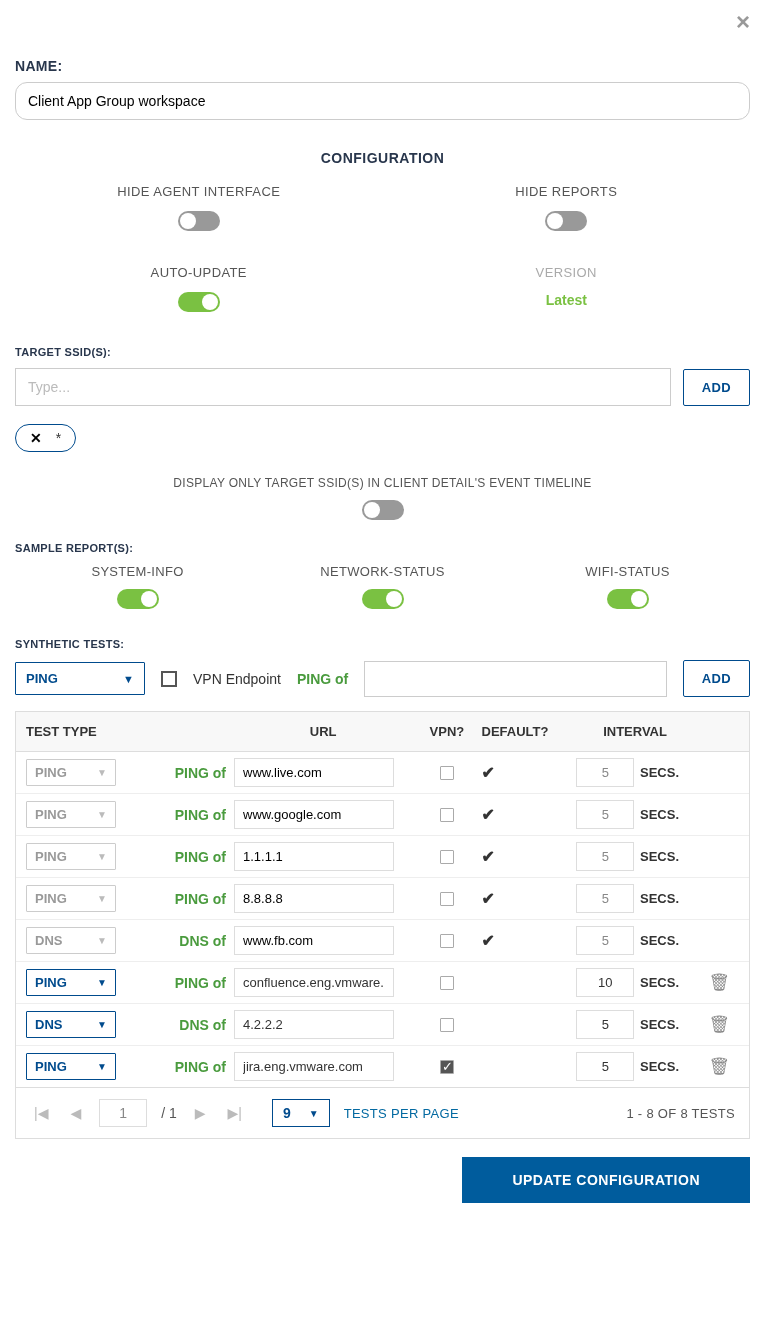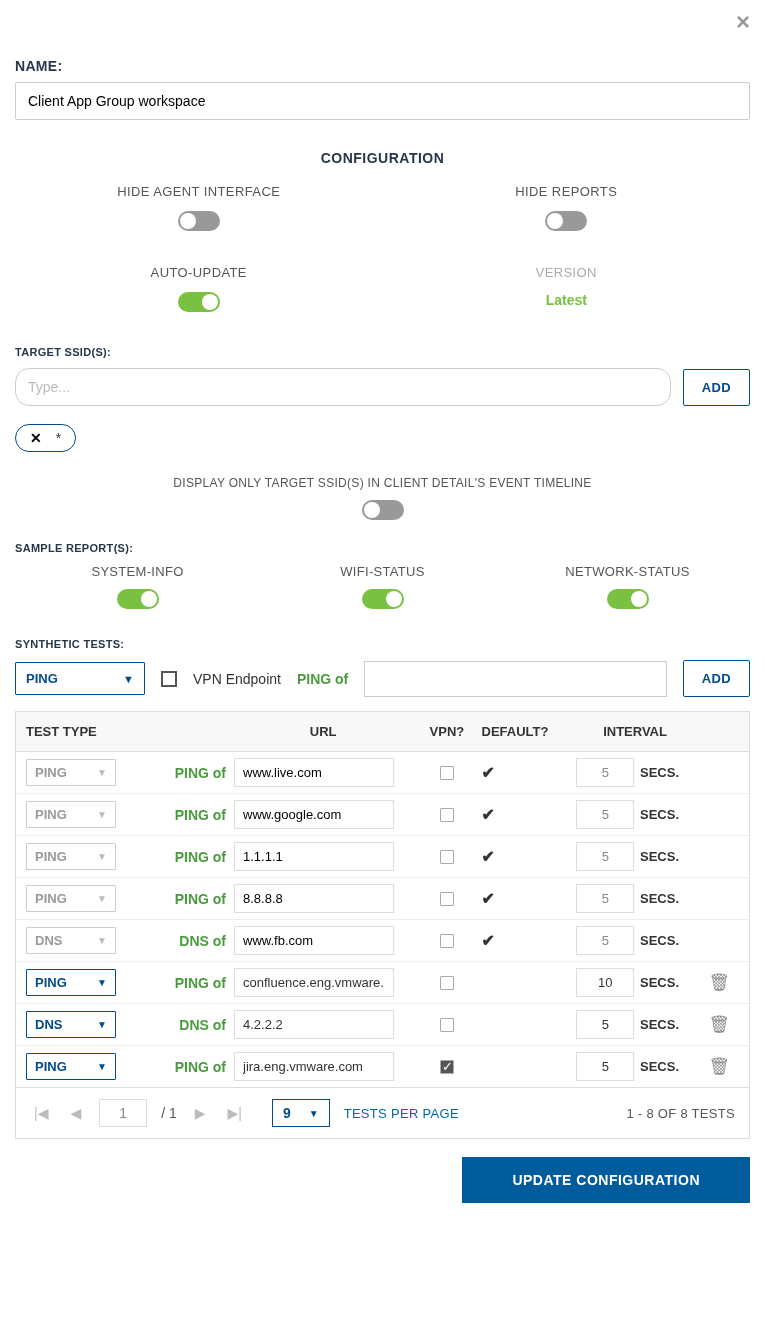--- a/index.html
+++ b/index.html
@@ -1,34 +1,34 @@
 <!DOCTYPE html>
 <html><head>
 <meta charset="utf-8">
 <style>
 * { box-sizing: border-box; margin: 0; padding: 0; font-family: Arial, Helvetica, sans-serif; }
 body { background: #fff; color: #333; padding: 10px 15px; width: 765px; }
 .modal-header { text-align: center; position: relative; padding: 18px 0 30px; }
 .modal-header h2 { font-size: 15px; font-weight: bold; color: #28364c; letter-spacing: 0.5px; }
 .close-x { position: absolute; top: -2px; right: 0; font-size: 24px; color: #999; cursor: pointer; font-weight: bold; }
 .field-label { font-size: 14px; font-weight: bold; color: #28364c; margin-bottom: 8px; letter-spacing: 0.3px; }
-.text-input { width: 100%; border: 1px solid #ccc; padding: 10px 12px; font-size: 14px; border-radius: 2px; }
+.text-input { width: 100%; border: 1px solid #ccc; padding: 10px 12px; font-size: 14px; border-radius: 12px; }
 .section-heading { text-align: center; font-size: 14px; font-weight: bold; color: #28364c; margin: 30px 0 18px; letter-spacing: 0.5px; }
 .config-row { display: flex; justify-content: space-around; margin-bottom: 30px; }
 .config-item { text-align: center; flex: 1; }
 .config-item .item-label { font-size: 13px; color: #555; letter-spacing: 0.4px; margin-bottom: 12px; }
 .config-item .item-label.muted { color: #aaa; }
 .config-item .value-text { color: #7ac142; font-weight: 600; font-size: 14px; }
 .toggle { width: 42px; height: 20px; border-radius: 10px; background: #999; display: inline-block; position: relative; cursor: pointer; }
 .toggle.on { background: #7ac142; }
 .toggle .knob { width: 16px; height: 16px; border-radius: 50%; background: #fff; position: absolute; top: 2px; left: 2px; transition: left .15s; }
 .toggle.on .knob { left: 24px; }
 .section-label { font-size: 11px; font-weight: bold; color: #28364c; margin: 18px 0 10px; letter-spacing: 0.3px; }
 .ssid-row { display: flex; gap: 12px; align-items: center; }
-.ssid-input { flex: 1; border: 1px solid #ccc; padding: 10px 12px; font-size: 14px; border-radius: 14px; }
+.ssid-input { flex: 1; border: 1px solid #ccc; padding: 10px 12px; font-size: 14px; border-radius: 0; }
 .ssid-input::placeholder { color: #bbb; }
 .btn-outline { border: 1px solid #004b8d; color: #004b8d; background: #fff; padding: 10px 18px; font-size: 13px; font-weight: bold; cursor: pointer; border-radius: 2px; letter-spacing: 0.4px; }
 .chip { display: inline-flex; align-items: center; border: 1px solid #004b8d; border-radius: 16px; padding: 5px 14px; margin-top: 18px; gap: 14px; cursor: pointer; }
 .chip .chip-x { font-size: 14px; font-weight: bold; color: #000; }
 .chip .chip-text { font-size: 14px; color: #333; }
 .centered-label { text-align: center; font-size: 12px; color: #555; margin: 24px 0 10px; letter-spacing: 0.3px; }
 .centered-toggle { text-align: center; margin-bottom: 18px; }
 .sample-row { display: flex; justify-content: space-around; margin: 10px 0 25px; }
 .sample-item { text-align: center; flex: 1; }
 .sample-item .s-label { font-size: 13px; color: #555; margin-bottom: 10px; letter-spacing: 0.3px; }
@@ -132,24 +132,24 @@
 <div class="centered-toggle">
   <span class="toggle"><span class="knob"></span></span>
 </div>
 
 <div class="section-label">SAMPLE REPORT(S):</div>
 <div class="sample-row" id="sample-row">
     <div class="sample-item">
     <div class="s-label">SYSTEM-INFO</div>
     <span class="toggle on"><span class="knob"></span></span></div>
     <div class="sample-item">
-    <div class="s-label">WIFI-STATUS</div>
+    <div class="s-label">NETWORK-STATUS</div>
     <span class="toggle on"><span class="knob"></span></span></div>
     <div class="sample-item">
-    <div class="s-label">NETWORK-STATUS</div>
+    <div class="s-label">WIFI-STATUS</div>
     <span class="toggle on"><span class="knob"></span></span></div>
   </div>
 
 <div class="section-label">SYNTHETIC TESTS:</div>
 <div class="synth-row">
   <div class="select-box">
     <span class="sel-text">PING</span>
     <span class="sel-caret">▼</span>
   </div>
   <span class="checkbox"></span>

